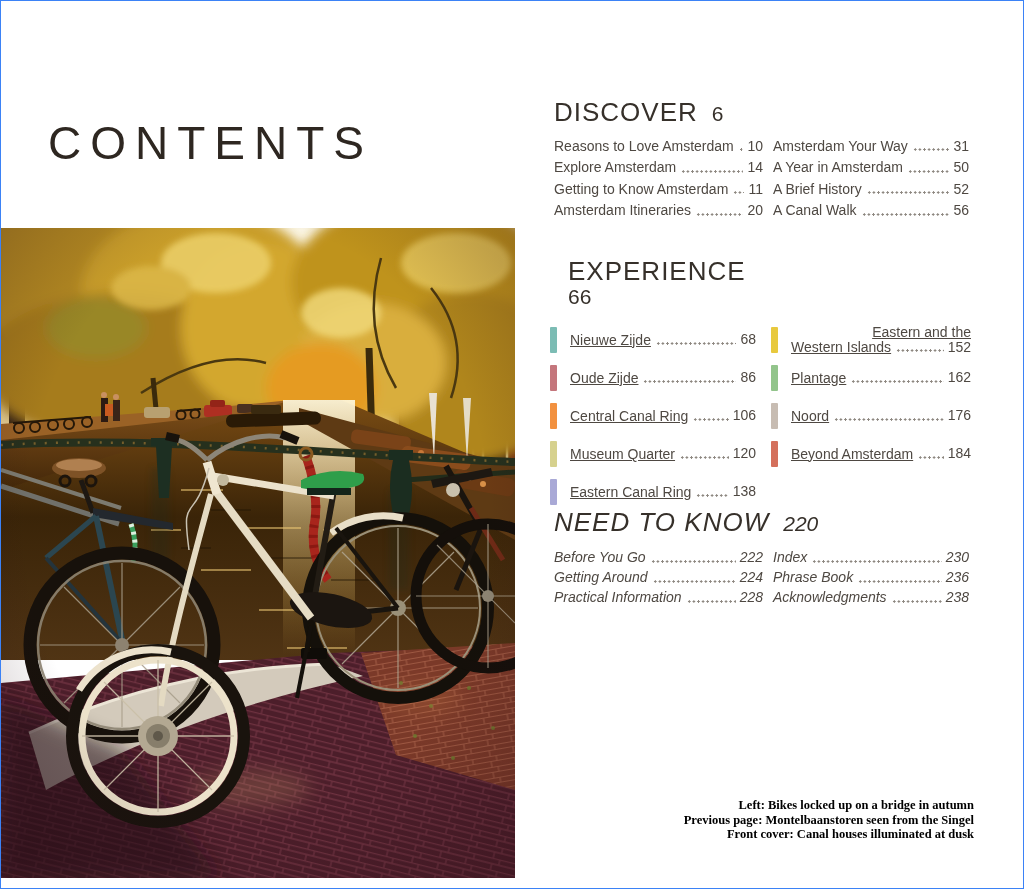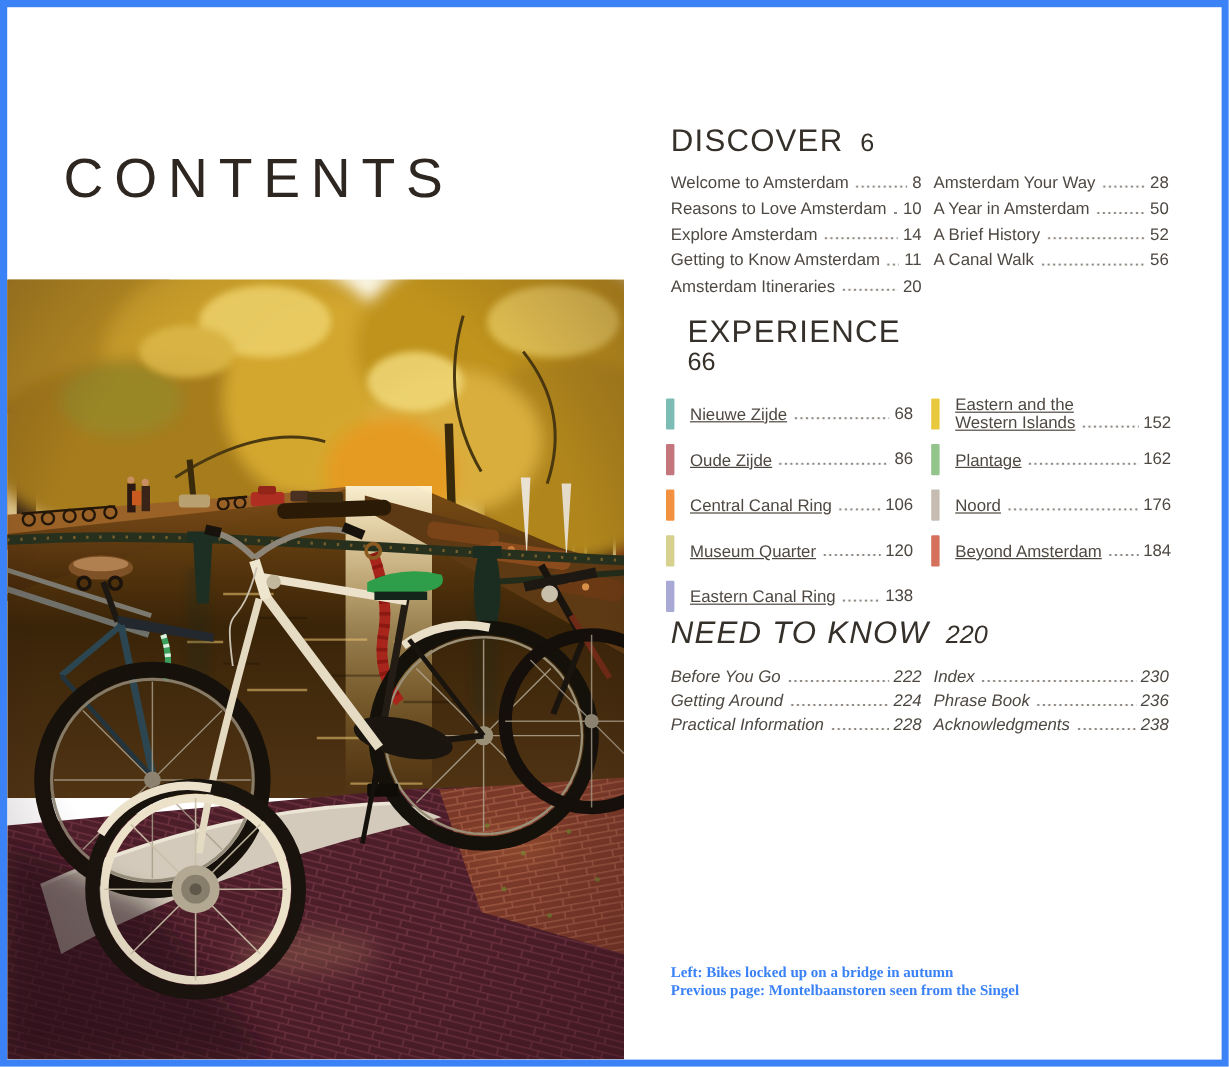--- a/index.html
+++ b/index.html
@@ -1,19 +1,20 @@
 <!DOCTYPE html>
 <html><head>
 <meta charset="utf-8">
 <style>
   html,body{margin:0;padding:0;background:#ffffff;}
   .page{
     position:relative;width:1024px;height:889px;box-sizing:border-box;
-    border:6px solid #3b82f6;background:#ffffff;overflow:hidden;
+    border:1px solid #3b82f6;background:#ffffff;overflow:hidden;
     font-family:"Liberation Sans",sans-serif;
+    text-align:right;
   }
   
   .contents-title{
     position:absolute;left:47px;top:88px;
     font-size:46px;font-weight:400;letter-spacing:9px;color:#2e2721;line-height:1;
   }
   
   .photo{position:absolute;left:0;top:227px;width:514px;height:650px;}
   .photo svg{display:block;width:514px;height:650px;}
   
@@ -51,21 +52,21 @@
   .exp-row{display:flex;align-items:center;height:38px;}
   .exp-row .bar{width:7px;height:26px;flex:none;margin-right:13px;border-radius:1px;}
   .exp-body{flex:1;min-width:0;}
   .exp-body .lbl{font-size:14px;line-height:15px;color:#4e4842;text-decoration:underline;}
   .exp-body .rowline{display:flex;align-items:flex-end;font-size:14px;color:#4e4842;}
   .exp-body .rowline .leader{margin-bottom:2px;}
   
   .captions{
     position:absolute;left:553px;top:797px;width:420px;
     font-family:"Liberation Serif",serif;font-weight:bold;
-    font-size:12.5px;line-height:14.6px;color:#3b82f6;
+    font-size:12.5px;line-height:14.6px;color:#000000;
   }
 </style>
 </head>
 <body>
 
 <div class="page">
 
   <h1 class="contents-title">CONTENTS</h1>
 
   <div class="photo">
@@ -347,25 +348,20 @@
   </div>
 
   <section class="sec sec-discover s-plain">
     <h2>
       <span>DISCOVER</span>
       <span class="sec-page">6</span>
     </h2>
     <div class="cols">
         <div class="col">
           <div class="row">
-            <span class="lbl">Welcome to Amsterdam</span>
-            <span class="leader"></span>
-            <span class="num">8</span>
-          </div>
-          <div class="row">
             <span class="lbl">Reasons to Love Amsterdam</span>
             <span class="leader"></span>
             <span class="num">10</span>
           </div>
           <div class="row">
             <span class="lbl">Explore Amsterdam</span>
             <span class="leader"></span>
             <span class="num">14</span>
           </div>
           <div class="row">
@@ -376,21 +372,21 @@
           <div class="row">
             <span class="lbl">Amsterdam Itineraries</span>
             <span class="leader"></span>
             <span class="num">20</span>
           </div>
         </div>
         <div class="col">
           <div class="row">
             <span class="lbl">Amsterdam Your Way</span>
             <span class="leader"></span>
-            <span class="num">28</span>
+            <span class="num">31</span>
           </div>
           <div class="row">
             <span class="lbl">A Year in Amsterdam</span>
             <span class="leader"></span>
             <span class="num">50</span>
           </div>
           <div class="row">
             <span class="lbl">A Brief History</span>
             <span class="leader"></span>
             <span class="num">52</span>
@@ -547,15 +543,16 @@
             <span class="leader"></span>
             <span class="num">238</span>
           </div>
         </div>
       </div>
   </section>
 
   <div class="captions">
     <div>Left: Bikes locked up on a bridge in autumn</div>
     <div>Previous page: Montelbaanstoren seen from the Singel</div>
+    <div>Front cover: Canal houses illuminated at dusk</div>
   </div>
 
 </div>
 
 </body></html>

